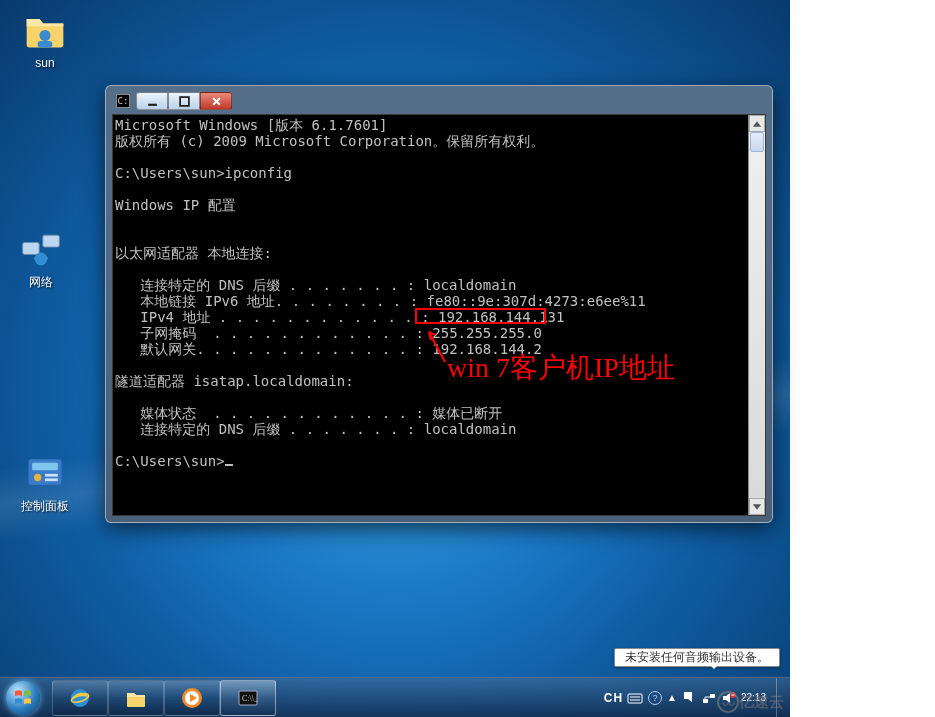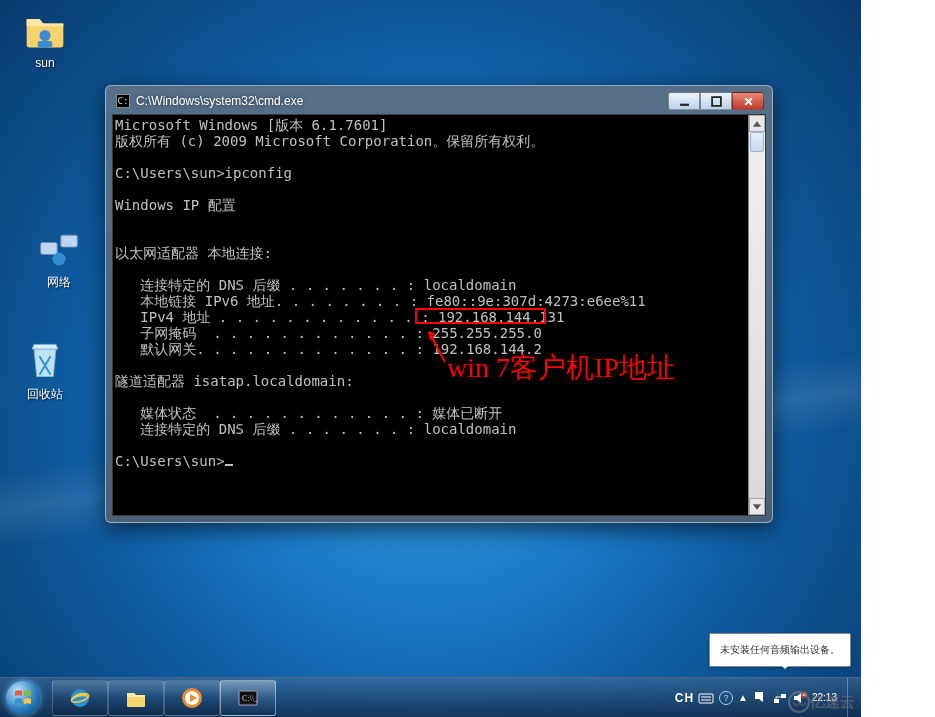--- a/index.html
+++ b/index.html
@@ -1,19 +1,19 @@
 <!DOCTYPE html>
 <html><head>
 <meta charset="utf-8">
 <style>
   * { margin: 0; padding: 0; box-sizing: border-box; }
   html, body { width: 935px; height: 717px; overflow: hidden; font-family: "Microsoft YaHei", "Segoe UI", Tahoma, sans-serif; }
   .desktop {
     position: relative;
-    width: 861px; height: 717px;
+    width: 790px; height: 717px;
     background: radial-gradient(circle at 50% 55%, #3fa7e0 0%, #1b7ac8 35%, #0f5da3 60%, #083a6c 100%);
   }
   .swoosh {
     position: absolute; left: 0; right: 0; top: 320px; height: 260px;
     background: linear-gradient(-8deg, transparent 40%, rgba(255,255,255,0.10) 50%, transparent 60%);
   }
   
   .d-icon { position: absolute; width: 78px; text-align: center; cursor: default; }
   .d-icon .glyph { width: 48px; height: 48px; margin: 0 auto 2px; display:flex; align-items:center; justify-content:center; }
   .d-icon .lbl { color:#fff; font-size:12px; text-shadow: 1px 1px 2px rgba(0,0,0,.8); }
@@ -56,21 +56,21 @@
   .cmd-cursor { display:inline-block; width:8px; border-bottom:2px solid #c0c0c0; }
   .cmd-scroll { width:17px; background: linear-gradient(#f0f0f0,#d9d9d9); border-left:1px solid #888; display:flex; flex-direction:column; }
   .sc-btn { height:17px; background:#e8e8e8; border:1px solid #aaa; display:flex; align-items:center; justify-content:center; }
   .sc-track { flex:1; position:relative; }
   .sc-thumb { position:absolute; left:1px; right:1px; top:0; height:20px; background:linear-gradient(#e6eefb,#c7d8ee); border:1px solid #9bb4d3; border-radius:2px; }
   
   .ip-box { position:absolute; border:2px solid #ff0000; }
   .anno-arrow { position:absolute; width:26px; height:38px; }
   .anno-text { position:absolute; color:#ff0000; font-family:"SimSun","Microsoft YaHei",serif; font-size:28px; font-weight:500; }
   
-  .balloon { position:absolute; right:10px; bottom:50px; background:#fff; border:1px solid #8a8a8a; padding:9px 10px; font-size:10px; color:#333; border-radius:2px; box-shadow:0 1px 3px rgba(0,0,0,.3);}
+  .balloon { position:absolute; right:10px; bottom:50px; background:#fff; border:1px solid #8a8a8a; padding:0 10px; font-size:12px; color:#333; border-radius:2px; box-shadow:0 1px 3px rgba(0,0,0,.3);}
   .balloon:after { content:""; position:absolute; bottom:-8px; right:60px; border:5px solid transparent; border-top-color:#fff; }
   
   .taskbar { position:absolute; left:0; right:0; bottom:0; height:40px;
     background: linear-gradient(rgba(70,110,150,.55), rgba(20,40,70,.75));
     border-top:1px solid rgba(255,255,255,.25);
     display:flex; align-items:center;
     backdrop-filter: blur(2px);
   }
   .start-orb { width:46px; height:40px; display:flex; align-items:center; justify-content:center; }
   .orb { width:34px; height:34px; border-radius:50%; background: radial-gradient(circle at 35% 30%, #bfe6ff, #2a7dc0 55%, #0d3c68); box-shadow:0 0 6px rgba(120,200,255,.8); display:flex; align-items:center; justify-content:center;}
@@ -105,48 +105,49 @@
           <path fill="#f6d36b" d="M4 12h14l4 5h22v23a3 3 0 0 1-3 3H7a3 3 0 0 1-3-3z"></path>
           <path fill="#f9e7a6" d="M4 12h14l4 5h22v3H4z"></path>
           <circle cx="24" cy="30" r="6" fill="#3b8bd1"></circle>
           <rect x="16" y="36" width="16" height="7" rx="3" fill="#3b8bd1"></rect>
         </svg>
     </div>
     <div class="lbl">sun</div>
   </div>
 
 
-  <div class="d-icon" style="left:20px; top:224px">
+  <div class="d-icon" style="left:2px; top:224px">
     <div class="glyph network-glyph">
       <svg viewBox="0 0 48 48">
           <rect x="4" y="18" width="18" height="13" rx="2" fill="#bcd7ef" stroke="#6d8eae"></rect>
           <rect x="26" y="10" width="18" height="13" rx="2" fill="#bcd7ef" stroke="#6d8eae"></rect>
           <circle cx="24" cy="36" r="7" fill="#2f8fd1"></circle>
           <path d="M17 36c1-4 13-4 14 0" stroke="#2f8fd1" stroke-width="2" fill="none"></path>
         </svg>
     </div>
     <div class="lbl">网络</div>
   </div>
 
-  <div class="d-icon" style="left:6px; top:336px">
-    <div class="glyph bin-glyph">
+
+  <div class="d-icon" style="left:6px; top:448px">
+    <div class="glyph cp-glyph">
       <svg viewBox="0 0 48 48">
-          <path d="M12 12h24l-3 30H15z" fill="#bfe3f6" stroke="#7fb4d4"></path>
-          <path d="M10 12h28l-2-5H12z" fill="#d9eefb" stroke="#7fb4d4"></path>
-          <path d="M18 20l6 10-6 10M30 20l-6 10 6 10" stroke="#2f8fd1" stroke-width="2" fill="none"></path>
-        </svg>
-    </div>
-    <div class="lbl">回收站</div>
-  </div>
-
+          <rect x="6" y="10" width="36" height="28" rx="3" fill="#3b79c9"></rect>
+          <rect x="10" y="14" width="28" height="8" rx="1" fill="#7fc6ee"></rect>
+          <circle cx="16" cy="30" r="4" fill="#e6b23a"></circle>
+          <rect x="24" y="26" width="14" height="3" fill="#cfe2f5"></rect>
+          <rect x="24" y="31" width="14" height="3" fill="#cfe2f5"></rect>
+        </svg>
+    </div>
+    <div class="lbl">控制面板</div>
+  </div>
 
   <div class="cmd-window">
     <div class="titlebar">
       <div class="t-icon">C:</div>
-      <div class="t-text">C:\Windows\system32\cmd.exe</div>
       <div class="win-btns">
         <div class="win-btn btn-min">
             <svg viewBox="0 0 10 10">
               <rect x="1" y="7" width="8" height="2" fill="#222"></rect>
             </svg>
           </div>
         <div class="win-btn btn-max">
             <svg viewBox="0 0 10 10">
               <rect x="1" y="1" width="8" height="8" fill="none" stroke="#222" stroke-width="1.6"></rect>
             </svg>

